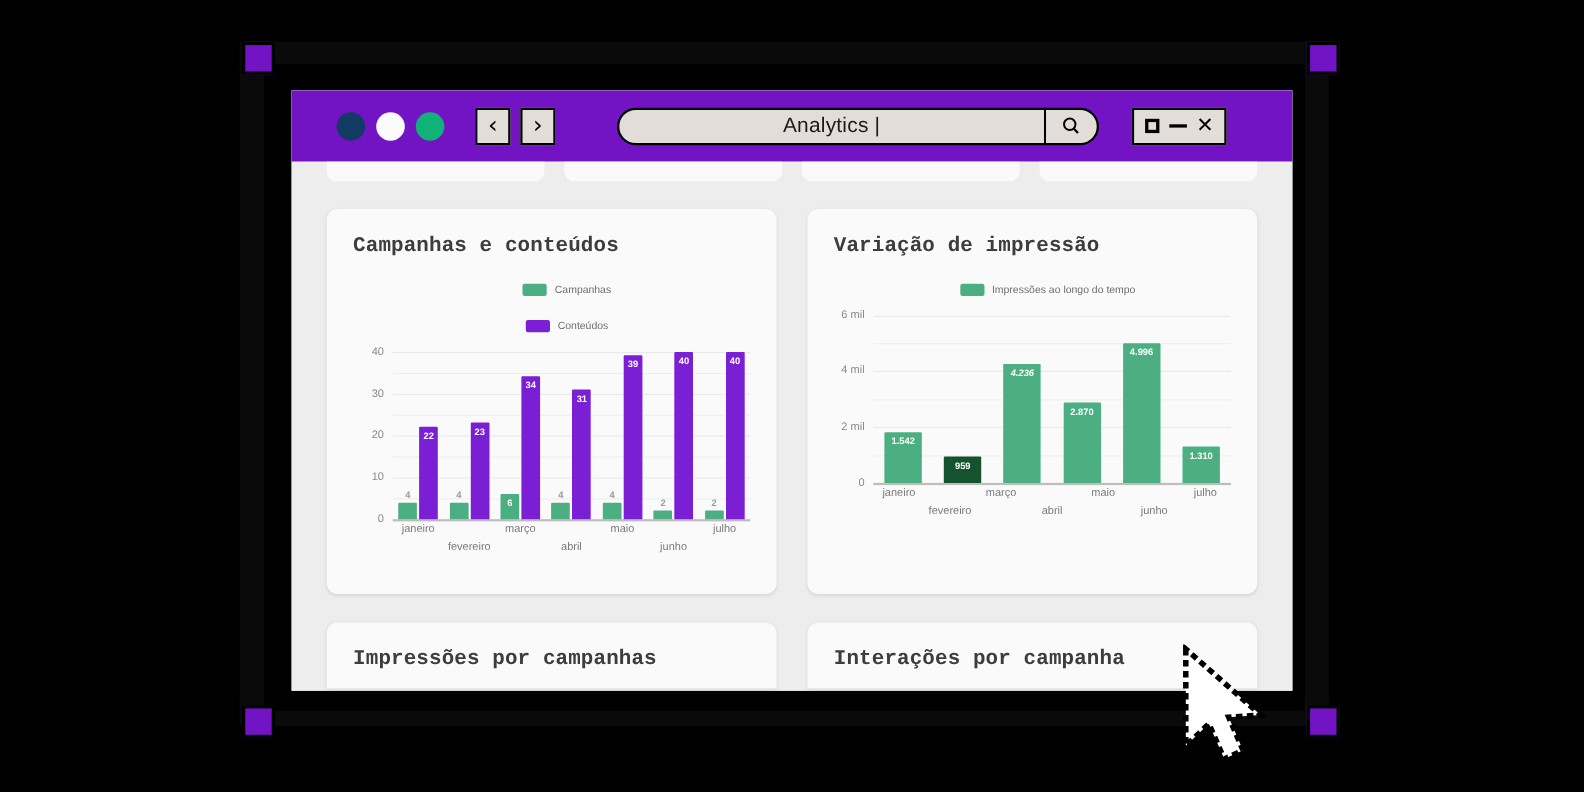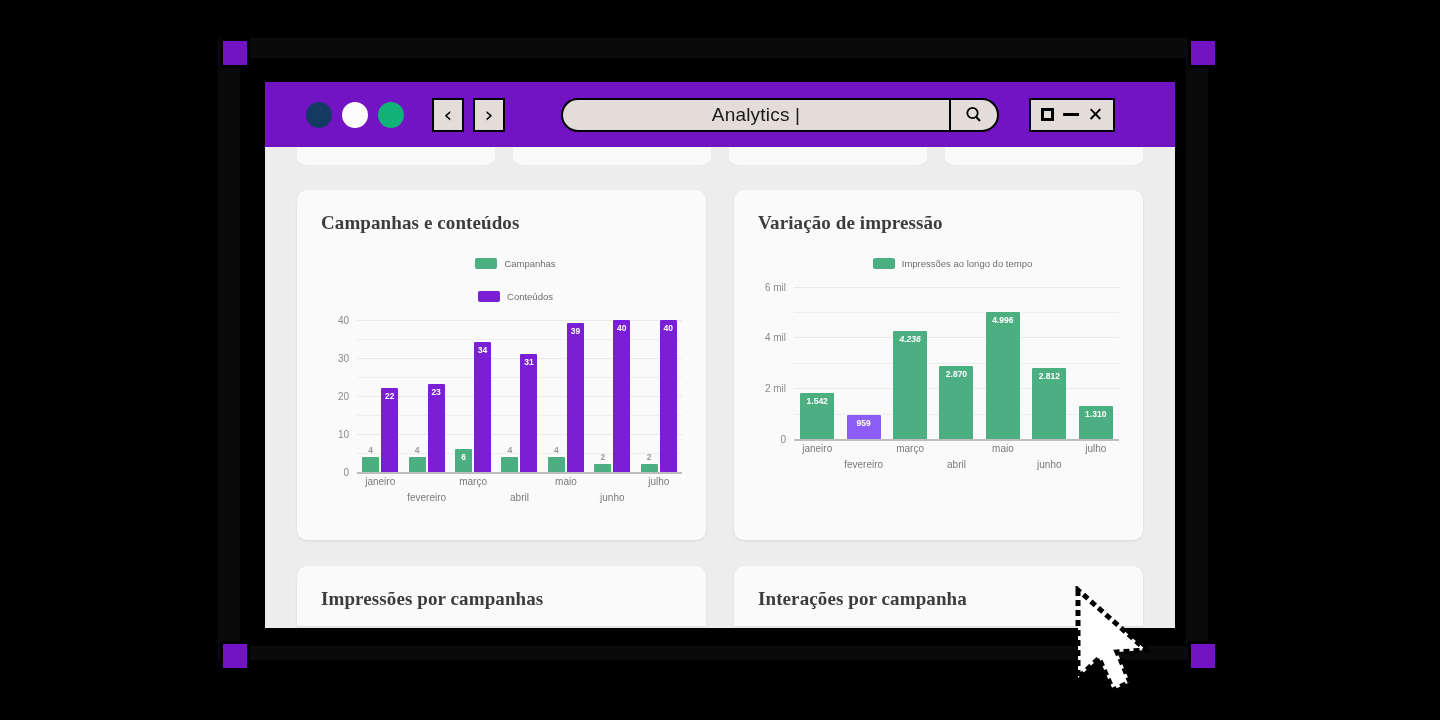--- a/index.html
+++ b/index.html
@@ -56,21 +56,21 @@
 
   
   .content{position:relative;height:481px;background:#ededed;padding:0 32px;box-sizing:border-box;}
 
   .toprow{display:flex;gap:18px;padding-top:0;}
   .topcard{flex:1;height:18px;background:#fafafa;border-radius:0 0 9px 9px;}
 
   .cardsrow{display:flex;gap:28px;margin-top:25px;}
   .card{flex:1;background:#fafafa;border-radius:10px;box-shadow:0 1px 3px rgba(0,0,0,.09);
         padding:22px 24px 18px 24px;box-sizing:border-box;height:350px;position:relative;}
-  .card-title{font-size:19px;font-weight:bold;color:#3d3d3d;font-family:Liberation Serif, serif;
+  .card-title{font-size:19px;font-weight:bold;color:#3d3d3d;font-family:Liberation Mono, monospace;
               margin:0 0 4px 0;letter-spacing:.1px;}
 
   .legend{display:flex;align-items:center;gap:22px;margin:24px 0 0 28px;flex-direction:column;}
   .legend-item{display:flex;align-items:center;gap:7px;}
   .legend-swatch{width:22px;height:11px;border-radius:2px;}
   .legend-label{font-size:9.5px;color:#6e6e6e;font-family:"Liberation Sans",sans-serif;}
 
   
   .plot{position:relative;margin-top:10px;height:178px;}
   .yaxis{position:absolute;left:0;top:0;width:32px;height:160px;}
@@ -299,42 +299,37 @@
                 <div class="gline" style="top: 33.0159px;"></div>
               </div>
               <div class="baseline"></div>
               <div class="bars">
                 <div class="group">
                   <div class="bar" style="background: rgb(76, 175, 130); height: 45.5873px; width: 34px;">
                     <div class="barlabel">1.542</div>
                   </div>
                 </div>
                 <div class="group">
-                  <div class="bar" style="background: #8b5cf6; height: 24.3556px; width: 34px;">
+                  <div class="bar" style="background: #14532d; height: 24.3556px; width: 34px;">
                     <div class="barlabel">959</div>
                   </div>
                 </div>
                 <div class="group">
                   <div class="bar" style="background: rgb(76, 175, 130); height: 107.581px; width: 34px; font-style: italic;">
                     <div class="barlabel">4.236</div>
                   </div>
                 </div>
                 <div class="group">
                   <div class="bar" style="background: rgb(76, 175, 130); height: 72.8889px; width: 34px;">
                     <div class="barlabel">2.870</div>
                   </div>
                 </div>
                 <div class="group">
                   <div class="bar" style="background: rgb(76, 175, 130); height: 126.883px; width: 34px;">
                     <div class="barlabel">4.996</div>
-                  </div>
-                </div>
-                <div class="group">
-                  <div class="bar" style="background: rgb(76, 175, 130); height: 71.4159px; width: 34px;">
-                    <div class="barlabel">2.812</div>
                   </div>
                 </div>
                 <div class="group">
                   <div class="bar" style="background: rgb(76, 175, 130); height: 33.2698px; width: 34px;">
                     <div class="barlabel">1.310</div>
                   </div>
                 </div>
               </div>
               <div class="xaxis">
                 <div class="xcell">

